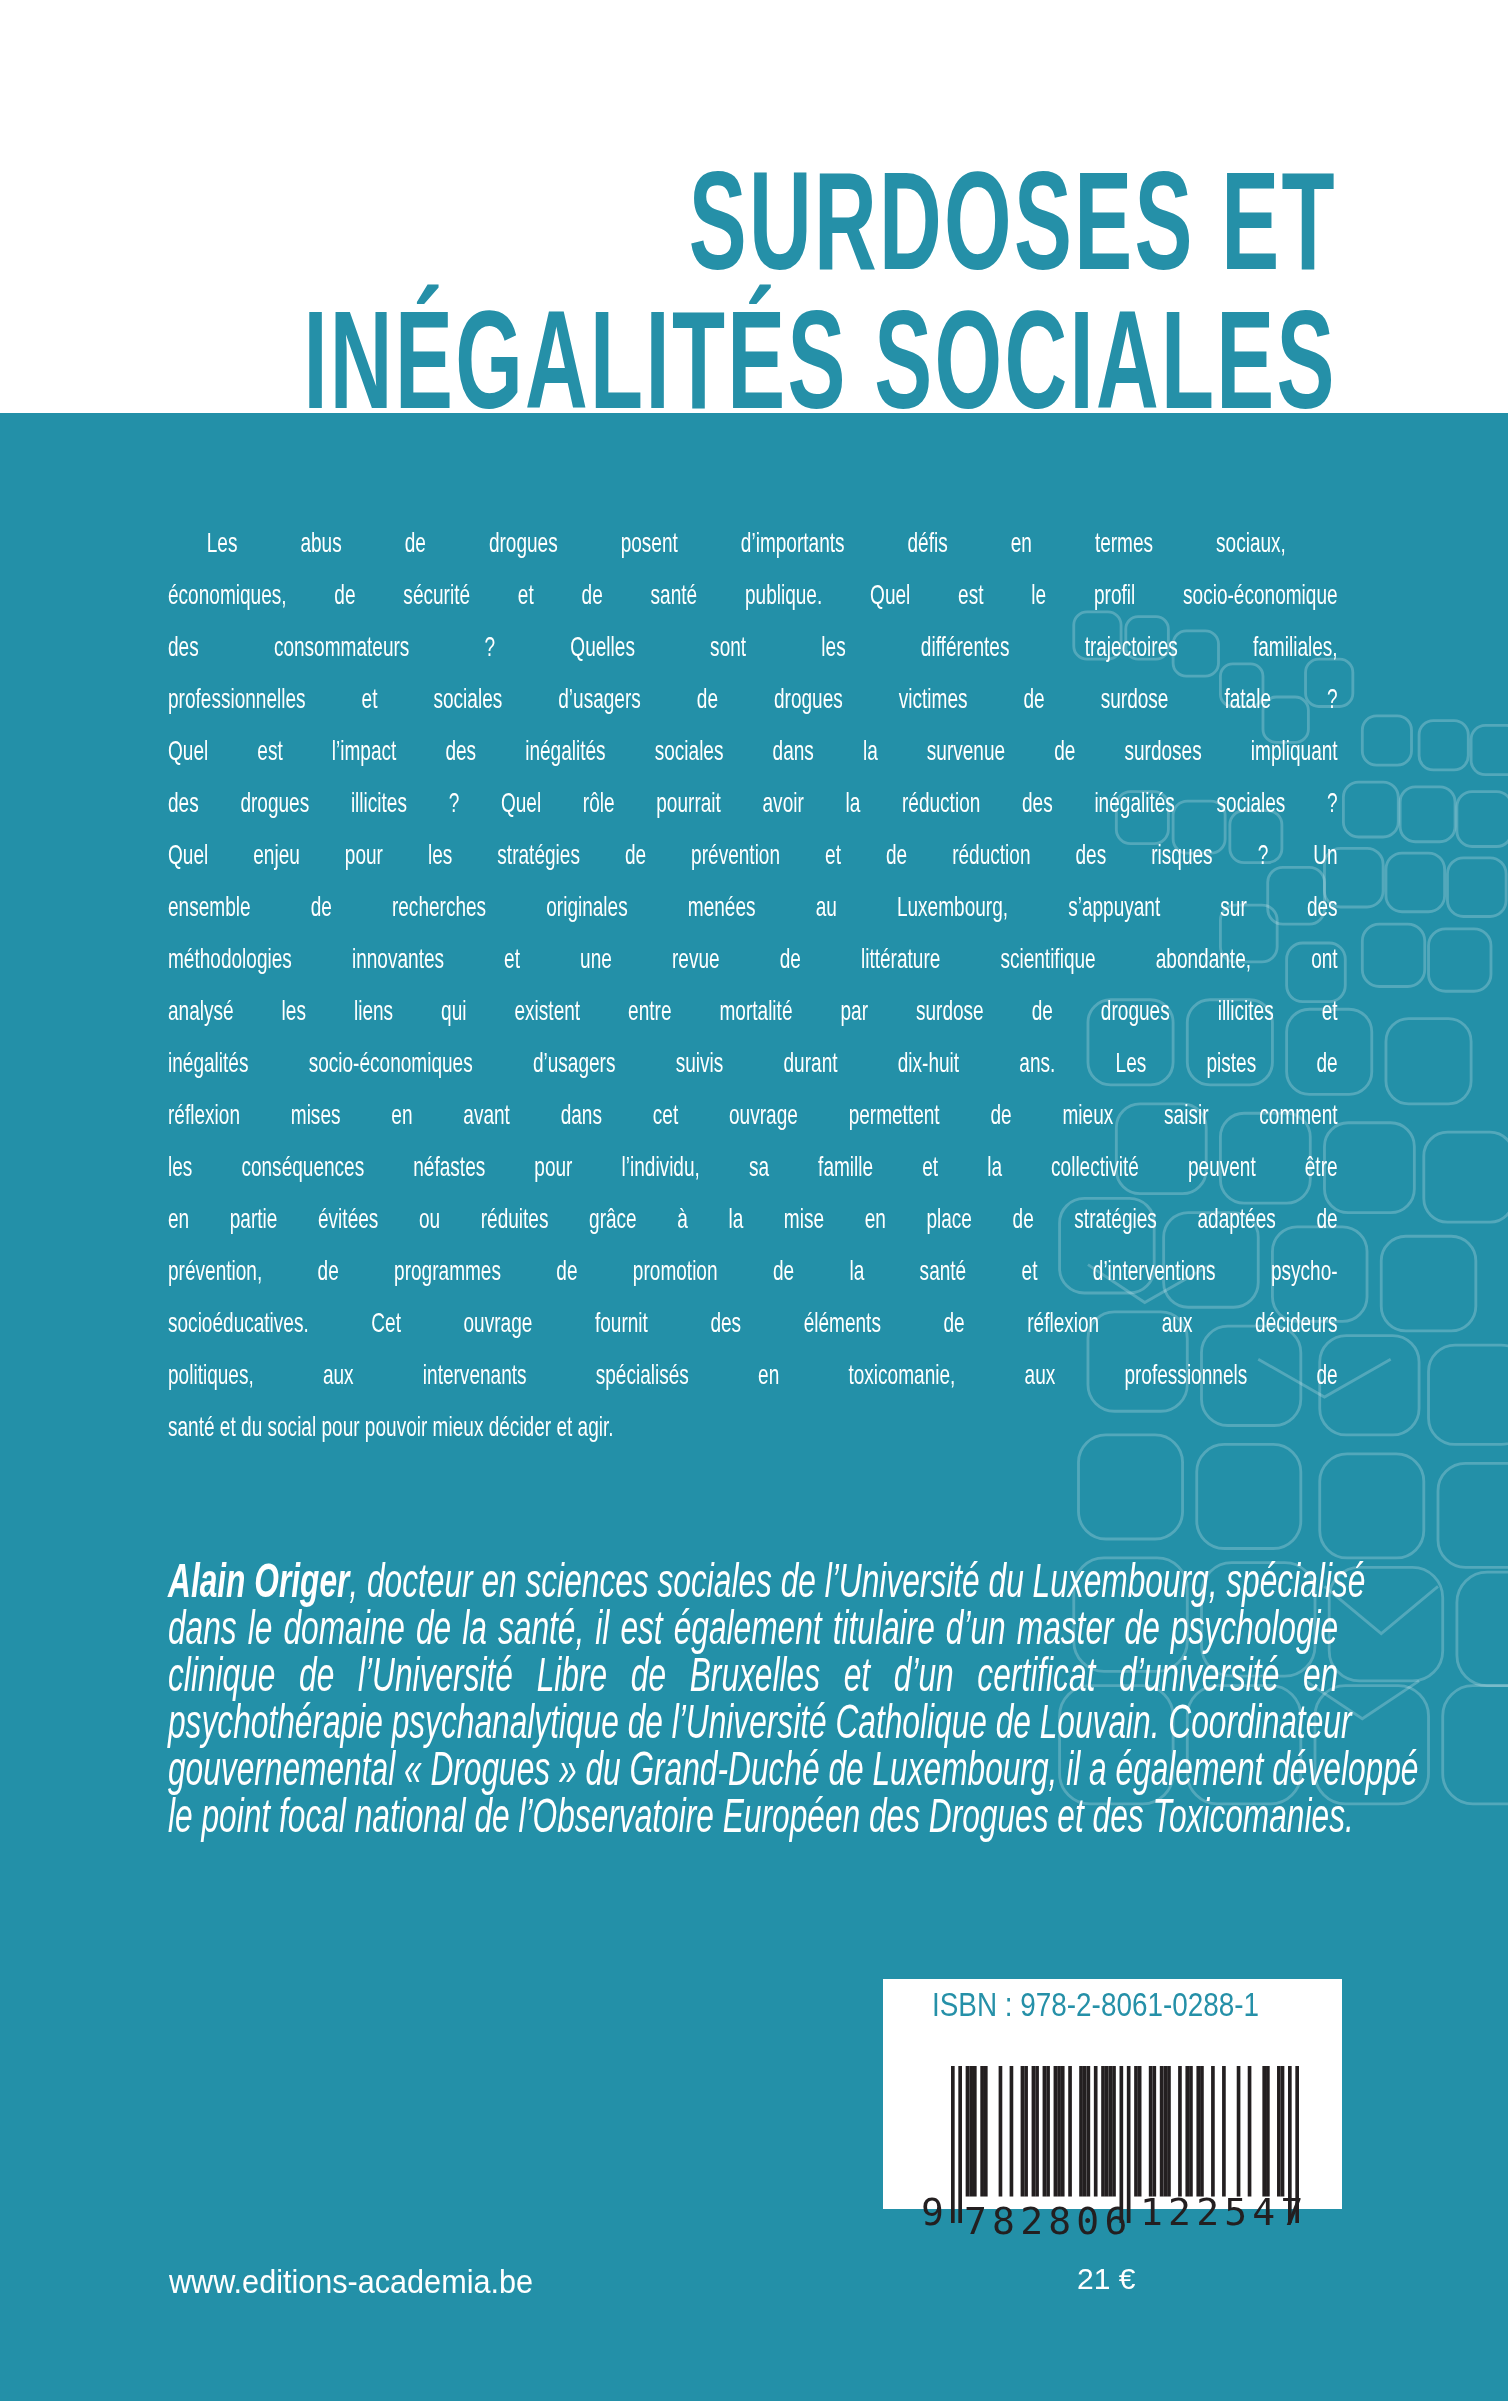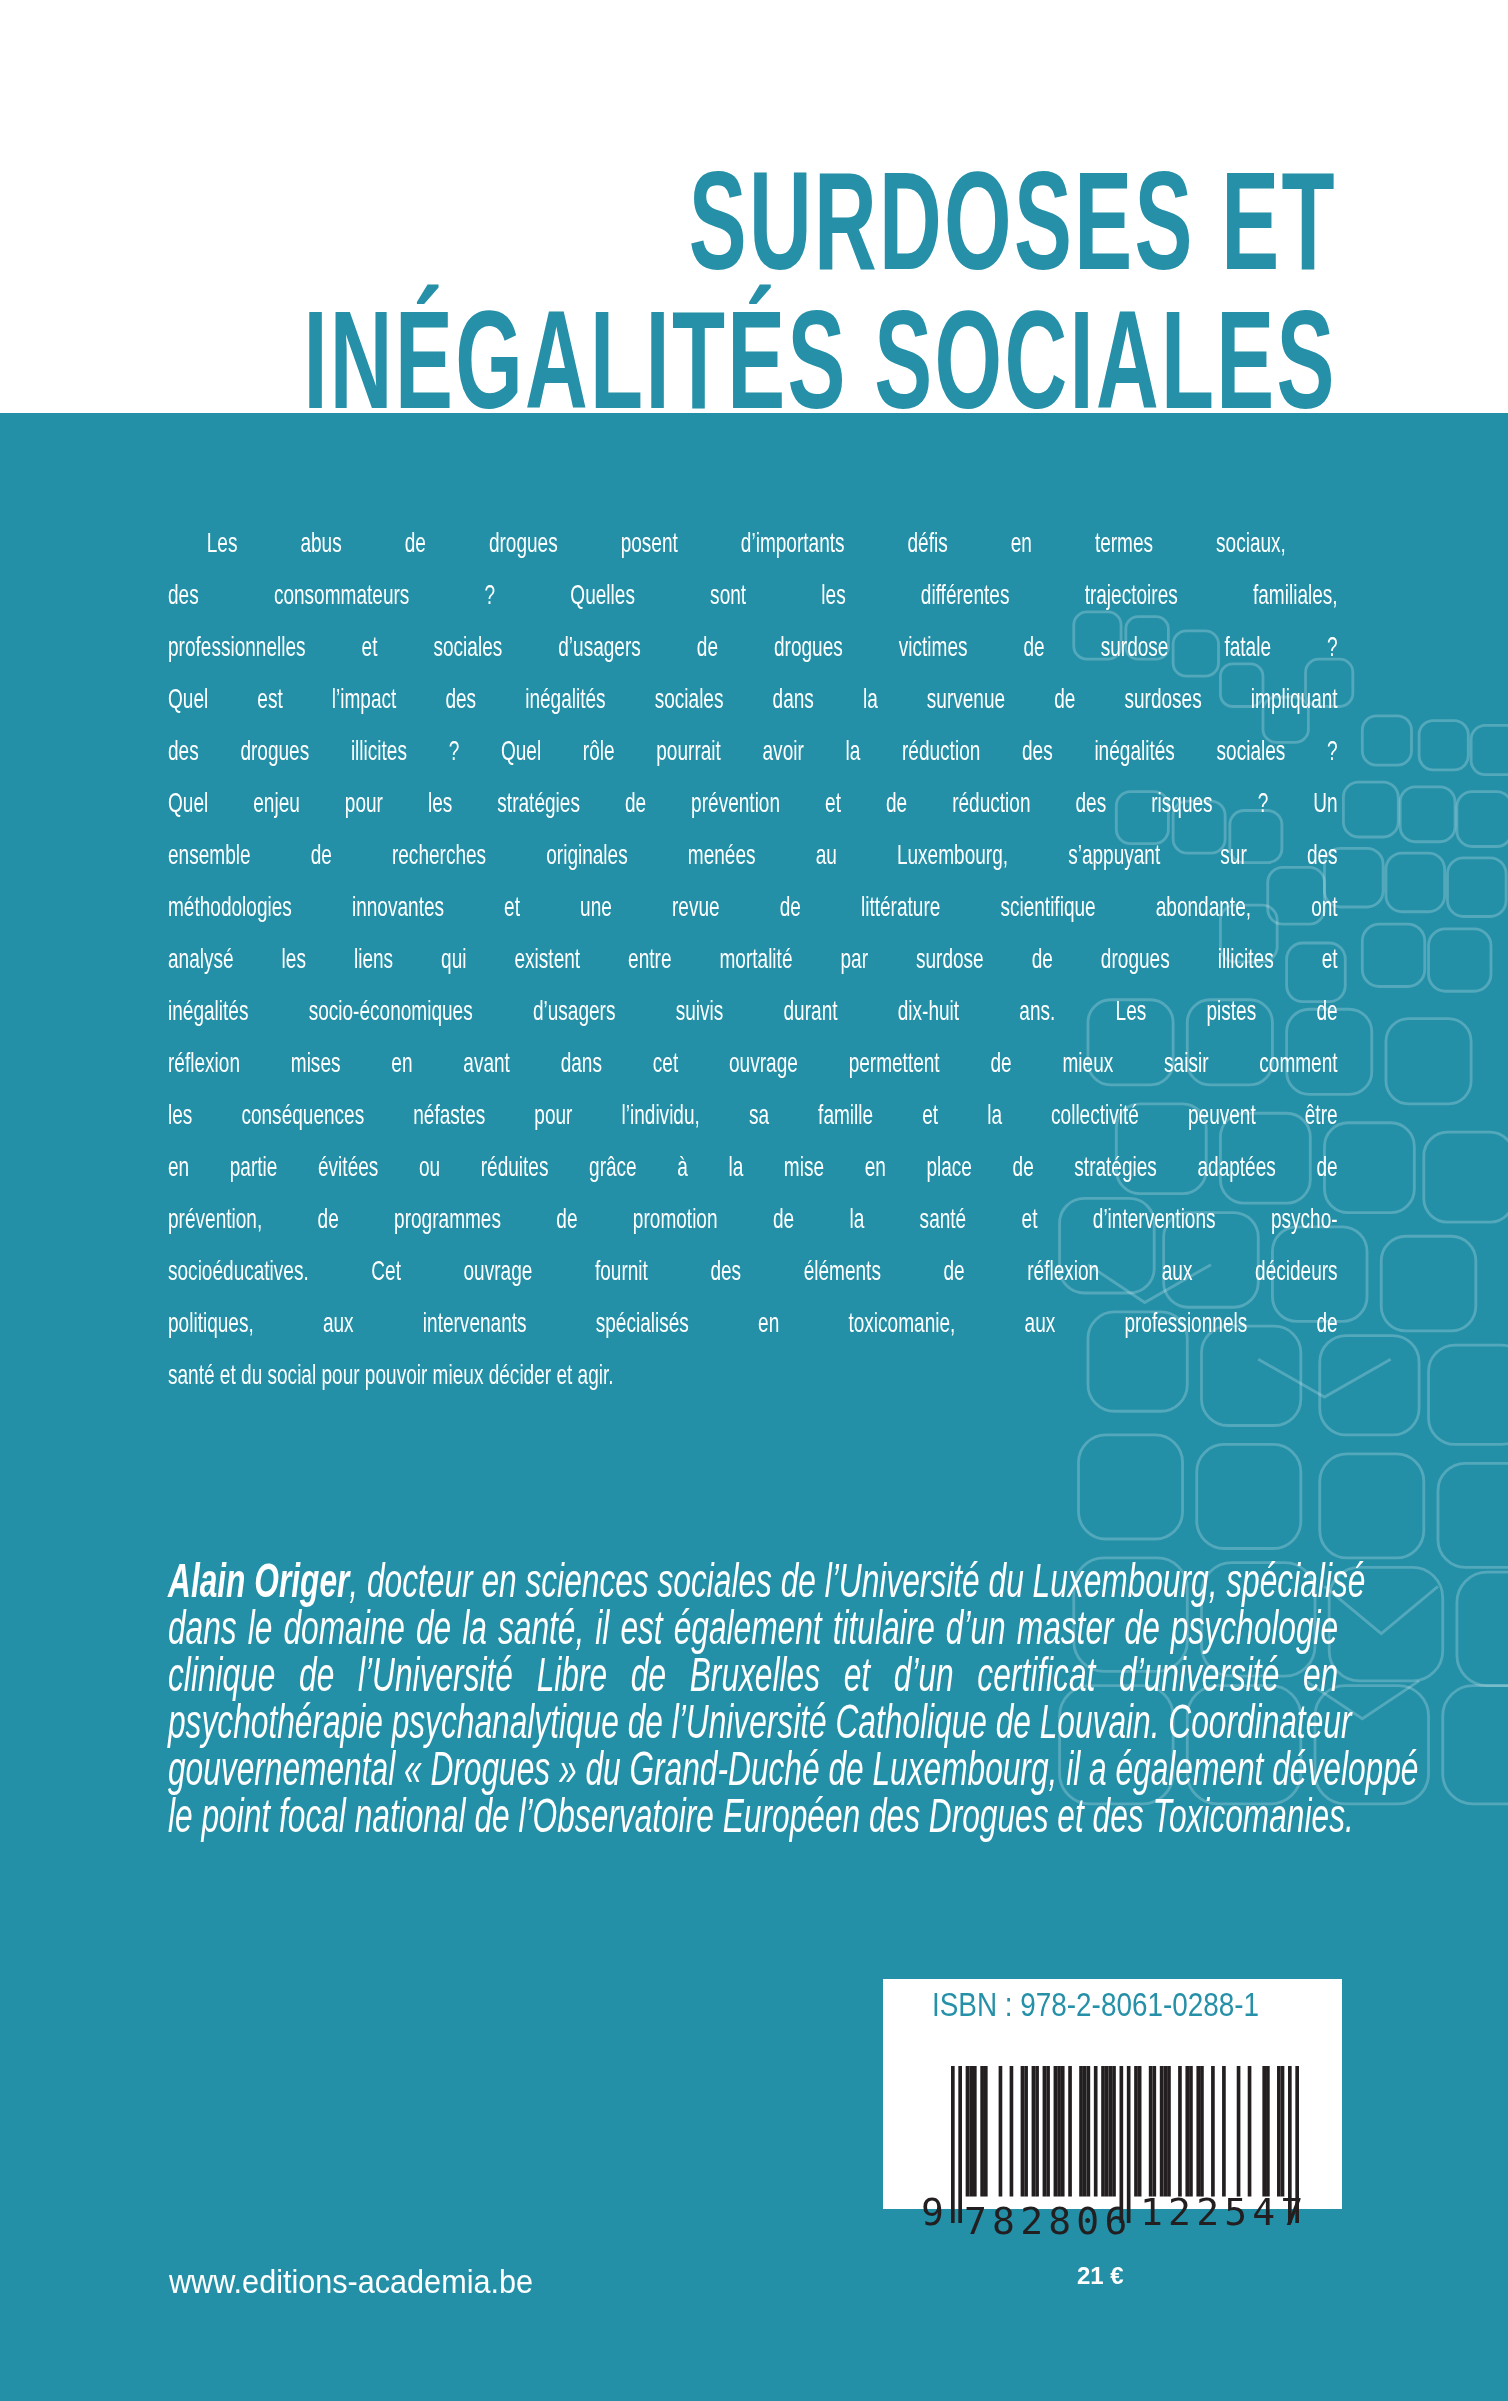--- a/index.html
+++ b/index.html
@@ -24,21 +24,21 @@
 
   .isbn-box { position: absolute; left: 883px; top: 1979px; width: 459px; height: 230px; background: #ffffff; }
   .isbn-text { position: absolute; left: 49px; top: 5.7px; font-size: 34px; color: #2590a8; white-space: nowrap; transform: scaleX(0.82); transform-origin: left center; }
   .barcode { position: absolute; left: 68px; top: 87px; width: 348px; height: 157px; }
   .barcode-digits { position: absolute; left: 0; top: 211px; width: 459px; height: 47px; font-family: "DejaVu Sans Mono", monospace; font-size: 38px; color: #231f20; }
   .bd-first { position: absolute; left: 38px; top: 0; }
   .bd-left { position: absolute; left: 81px; top: 9px; letter-spacing: 5.2px; }
   .bd-right { position: absolute; left: 257px; top: 0; letter-spacing: 5.2px; }
 
   .website { position: absolute; left: 169px; top: 2262px; font-size: 34px; color: #ffffff; white-space: nowrap; transform: scaleX(0.9); transform-origin: left center; }
-  .price { position: absolute; left: 1077px; top: 2262px; font-size: 24px; color: #ffffff; white-space: nowrap; font-weight: bold; }
+  .price { position: absolute; left: 1077px; top: 2262px; font-size: 30px; color: #ffffff; white-space: nowrap; }
 </style>
 </head>
 <body>
 
 <div class="top-white"></div>
 
 <div class="title">
   <span class="title-line">SURDOSES ET</span>
   <span class="title-line">INÉGALITÉS SOCIALES</span>
 </div>
@@ -103,20 +103,21 @@
       <polyline points="1400,1240 1460,1290 1520,1240"></polyline>
       <polyline points="1380,1340 1440,1380 1500,1340"></polyline>
       <polyline points="1150,900 1210,940 1280,900"></polyline>
       <polyline points="1330,1000 1400,1040 1470,1000"></polyline>
     </g>
   </svg>
 </div>
 
 <div class="body-text">
   <span class="para-line"><span class="inner" style="width:1644px; padding-left:57px; box-sizing:border-box;"><span class="justify">Les abus de drogues posent d’importants défis en termes sociaux,</span></span></span>
+  <span class="para-line"><span class="inner" style="width:1720px;"><span class="justify">économiques, de sécurité et de santé publique. Quel est le profil socio-économique</span></span></span>
   <span class="para-line"><span class="inner" style="width:1720px;"><span class="justify">des consommateurs ? Quelles sont les différentes trajectoires familiales,</span></span></span>
   <span class="para-line"><span class="inner" style="width:1720px;"><span class="justify">professionnelles et sociales d’usagers de drogues victimes de surdose fatale ?</span></span></span>
   <span class="para-line"><span class="inner" style="width:1720px;"><span class="justify">Quel est l’impact des inégalités sociales dans la survenue de surdoses impliquant</span></span></span>
   <span class="para-line"><span class="inner" style="width:1720px;"><span class="justify">des drogues illicites ? Quel rôle pourrait avoir la réduction des inégalités sociales ?</span></span></span>
   <span class="para-line"><span class="inner" style="width:1720px;"><span class="justify">Quel enjeu pour les stratégies de prévention et de réduction des risques ? Un</span></span></span>
   <span class="para-line"><span class="inner" style="width:1720px;"><span class="justify">ensemble de recherches originales menées au Luxembourg, s’appuyant sur des</span></span></span>
   <span class="para-line"><span class="inner" style="width:1720px;"><span class="justify">méthodologies innovantes et une revue de littérature scientifique abondante, ont</span></span></span>
   <span class="para-line"><span class="inner" style="width:1720px;"><span class="justify">analysé les liens qui existent entre mortalité par surdose de drogues illicites et</span></span></span>
   <span class="para-line"><span class="inner" style="width:1720px;"><span class="justify">inégalités socio-économiques d’usagers suivis durant dix-huit ans. Les pistes de</span></span></span>
   <span class="para-line"><span class="inner" style="width:1720px;"><span class="justify">réflexion mises en avant dans cet ouvrage permettent de mieux saisir comment</span></span></span>

